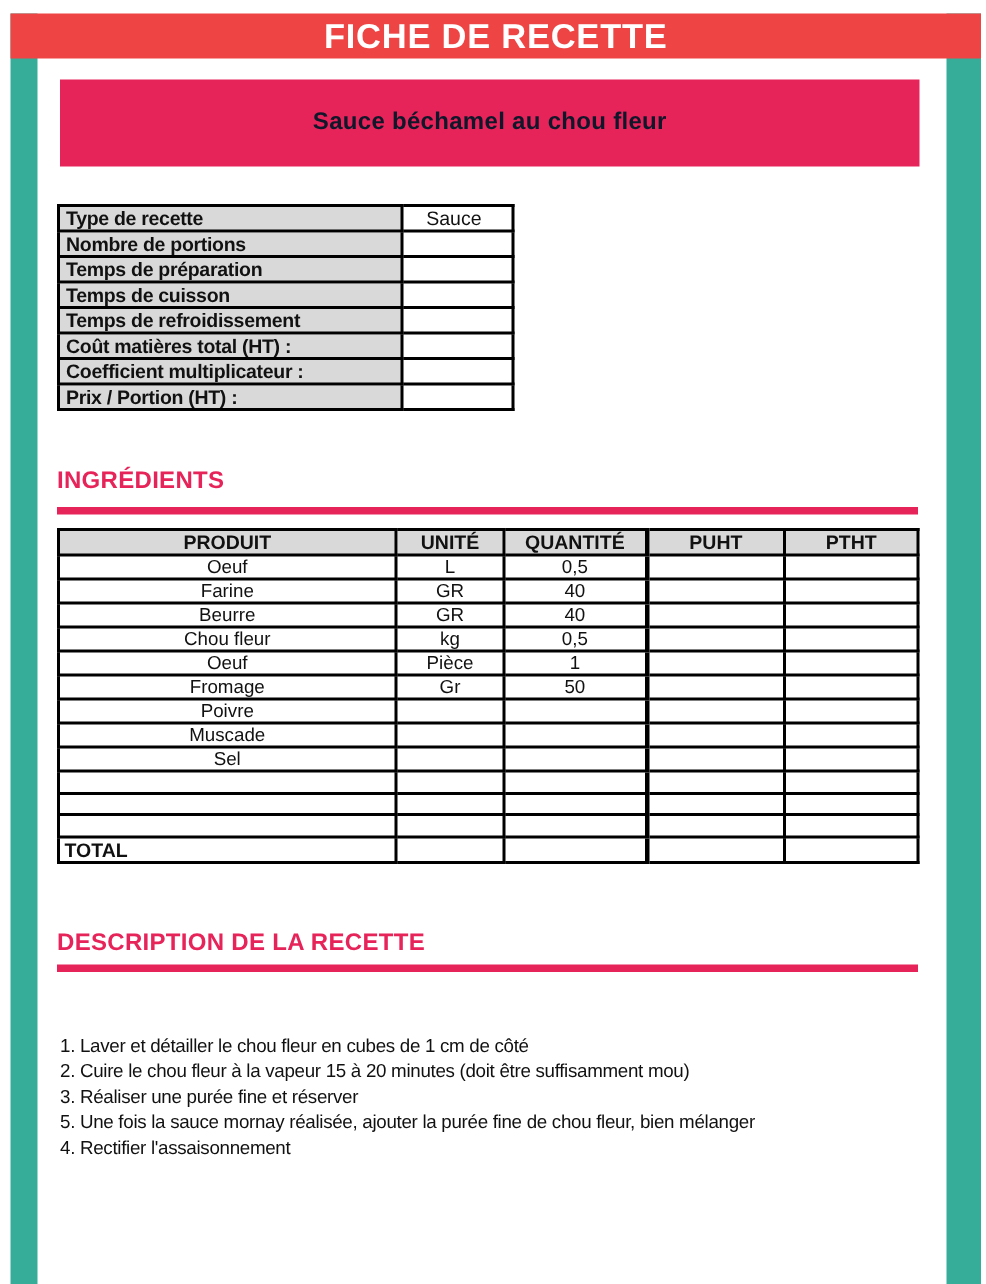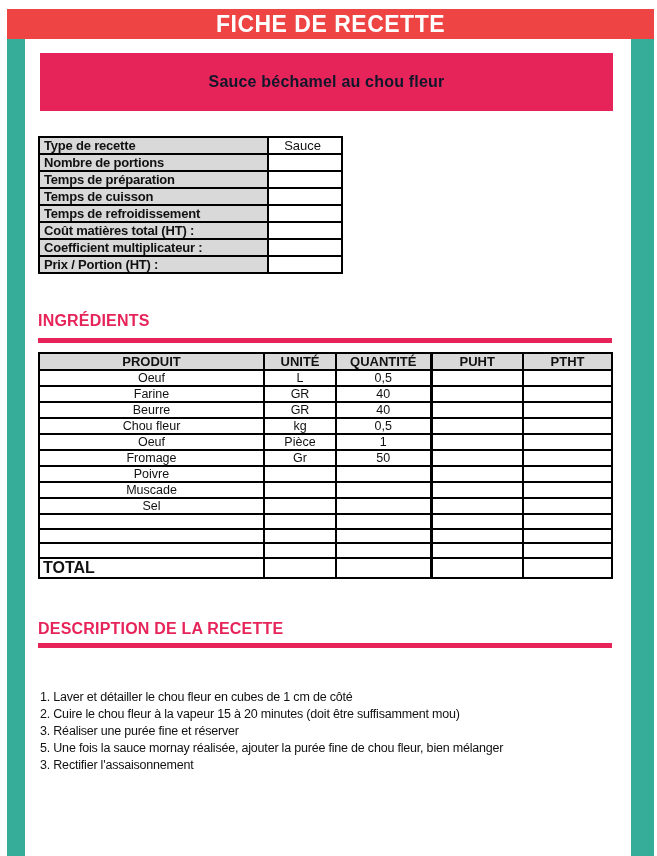--- a/index.html
+++ b/index.html
@@ -38,21 +38,21 @@
   .heading-bar { position:absolute; left:38px; width:574px; height:5px; background:#e7245a; }
   .ing-heading  { top:312px; }
   .ing-bar      { top:338px; }
   .desc-heading { top:620px; }
   .desc-bar     { top:643px; }
 
   .ing-table { position:absolute; left:38px; top:352px; width:573px; text-align:center; }
   .ing-table th { height:17px; background:#d9d9d9; font-size:13px; font-weight:bold;text-align:center; }
   .ing-table td { height:14.6px; font-size:12.5px; }
   .ing-table th:nth-child(4), .ing-table td:nth-child(4) { border-left:3px solid #000; }
-  .ing-table tr.total-row td { font-weight:bold; text-align:left; padding-left:3px; font-size:16px; height:16px; }
+  .ing-table tr.total-row td { font-weight:bold; text-align:left; padding-left:3px; font-size:13px; height:16px; }
 
   .steps {
     position:absolute; left:40px; top:689px; width:574px;
     font-size:12.5px; line-height:17px; letter-spacing:-0.2px; white-space:normal;
   }
 </style>
 </head>
 <body>
 
 <div class="page">
@@ -221,16 +221,16 @@
   </table>
 
   <div class="section-heading desc-heading">DESCRIPTION DE LA RECETTE</div>
   <div class="heading-bar desc-bar"></div>
 
   <div class="steps" id="steps">
       <div>1. Laver et détailler le chou fleur en cubes de 1 cm de côté</div>
       <div>2. Cuire le chou fleur à la vapeur 15 à 20 minutes (doit être suffisamment mou)</div>
       <div>3. Réaliser une purée fine et réserver</div>
       <div>5. Une fois la sauce mornay réalisée, ajouter la purée fine de chou fleur, bien mélanger</div>
-      <div>3. Rectifier l'assaisonnement</div>
+      <div>4. Rectifier l'assaisonnement</div>
     </div>
 
 </div>
 
 </body></html>

